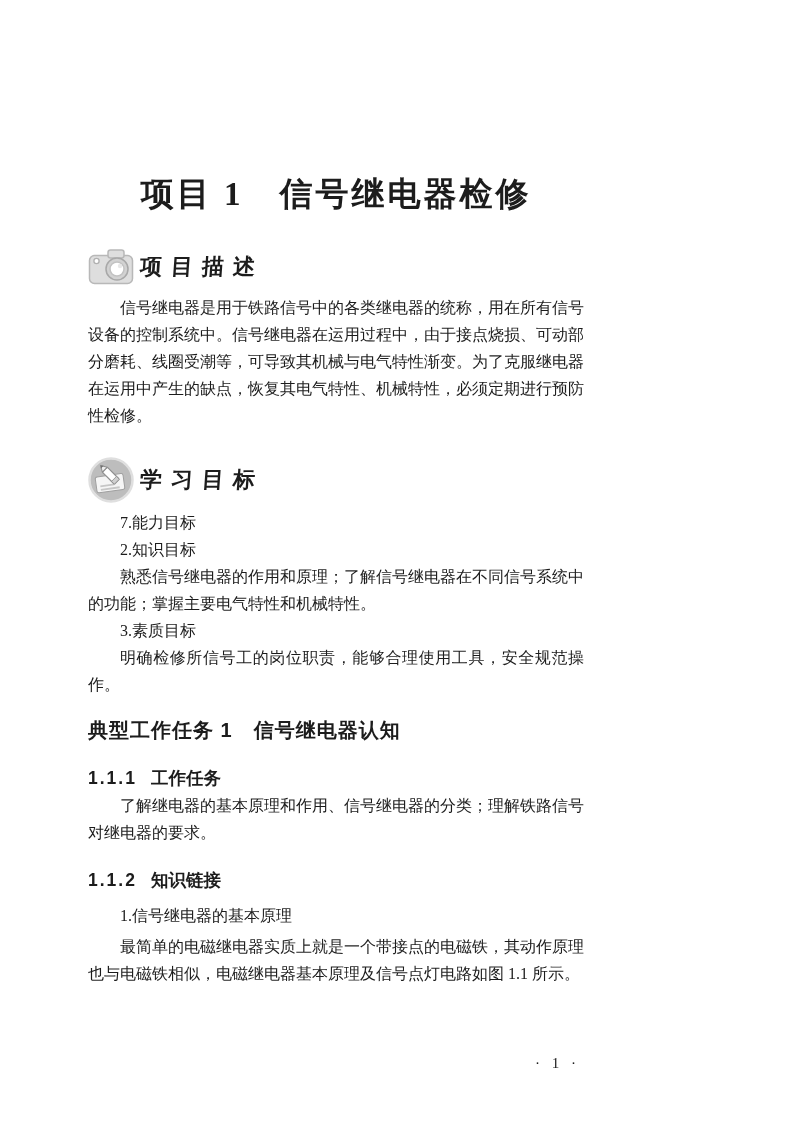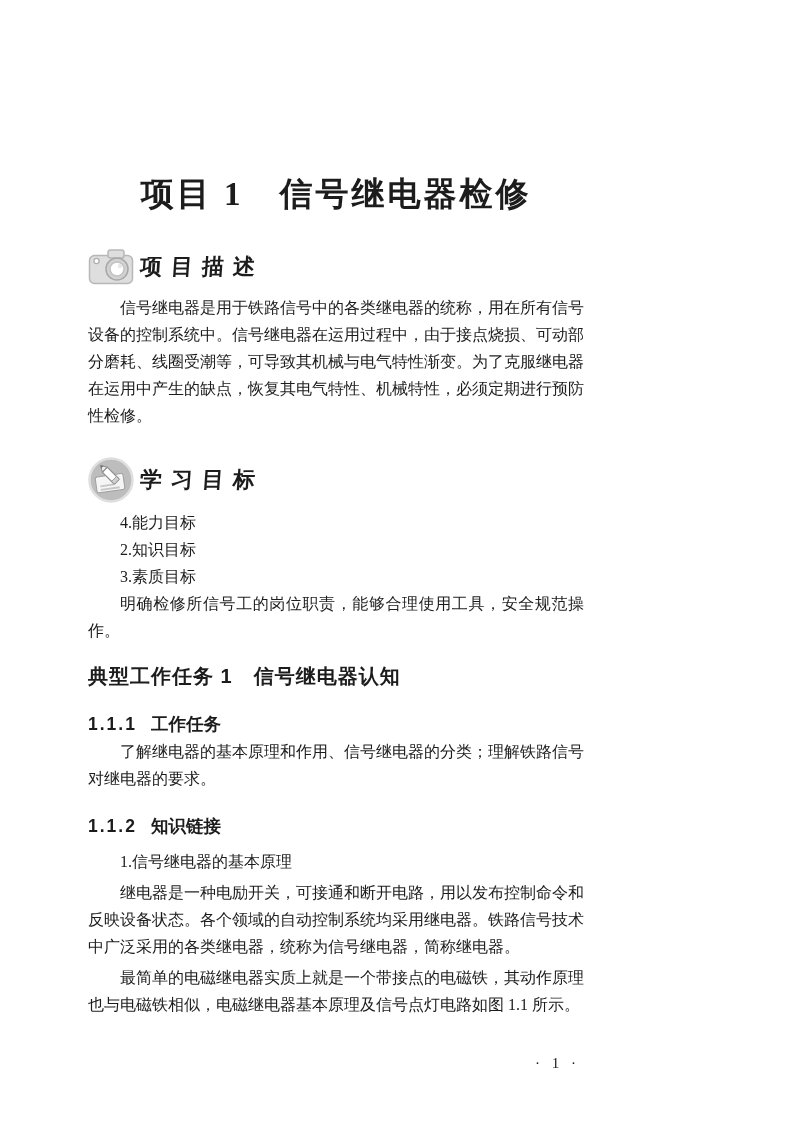--- a/index.html
+++ b/index.html
@@ -141,35 +141,35 @@
           <rect x="27" y="13" width="4" height="7" fill="#d0d0d0" stroke="#8f8f8f" stroke-width="0.8"></rect>
           <polygon points="14,13 8,16.5 14,20" fill="#eeeeee" stroke="#8f8f8f" stroke-width="1"></polygon>
           <polygon points="10.4,14.6 8,16.5 10.4,18.4" fill="#6f6f6f"></polygon>
         </g>
       </svg>
     </span>
     <span class="section-label">学习目标</span>
   </div>
 
   <div class="objectives-block">
-    <p class="obj-line">4.能力目标</p>
+    <p class="obj-line">7.能力目标</p>
     <p class="obj-line">2.知识目标</p>
+    <p class="obj-line">熟悉信号继电器的作用和原理；了解信号继电器在不同信号系统中的功能；掌握主要电气特性和机械特性。</p>
     <p class="obj-line">3.素质目标</p>
     <p class="obj-line">明确检修所信号工的岗位职责，能够合理使用工具，安全规范操作。</p>
   </div>
 
   <h2 class="task-heading">典型工作任务 1　信号继电器认知</h2>
 
   <h3 class="subsection-heading">
     <span class="sub-number">1.1.1</span><span>工作任务</span>
   </h3>
   <p class="body-para para-gap">了解继电器的基本原理和作用、信号继电器的分类；理解铁路信号对继电器的要求。</p>
 
   <h3 class="subsection-heading">
     <span class="sub-number">1.1.2</span><span>知识链接</span>
   </h3>
   <p class="list-head">1.信号继电器的基本原理</p>
-  <p class="body-para">继电器是一种电励开关，可接通和断开电路，用以发布控制命令和反映设备状态。各个领域的自动控制系统均采用继电器。铁路信号技术中广泛采用的各类继电器，统称为信号继电器，简称继电器。</p>
   <p class="body-para">最简单的电磁继电器实质上就是一个带接点的电磁铁，其动作原理也与电磁铁相似，电磁继电器基本原理及信号点灯电路如图 1.1 所示。</p>
 
   <div class="page-number">· 1 ·</div>
 
 </div>
 
 </body></html>

